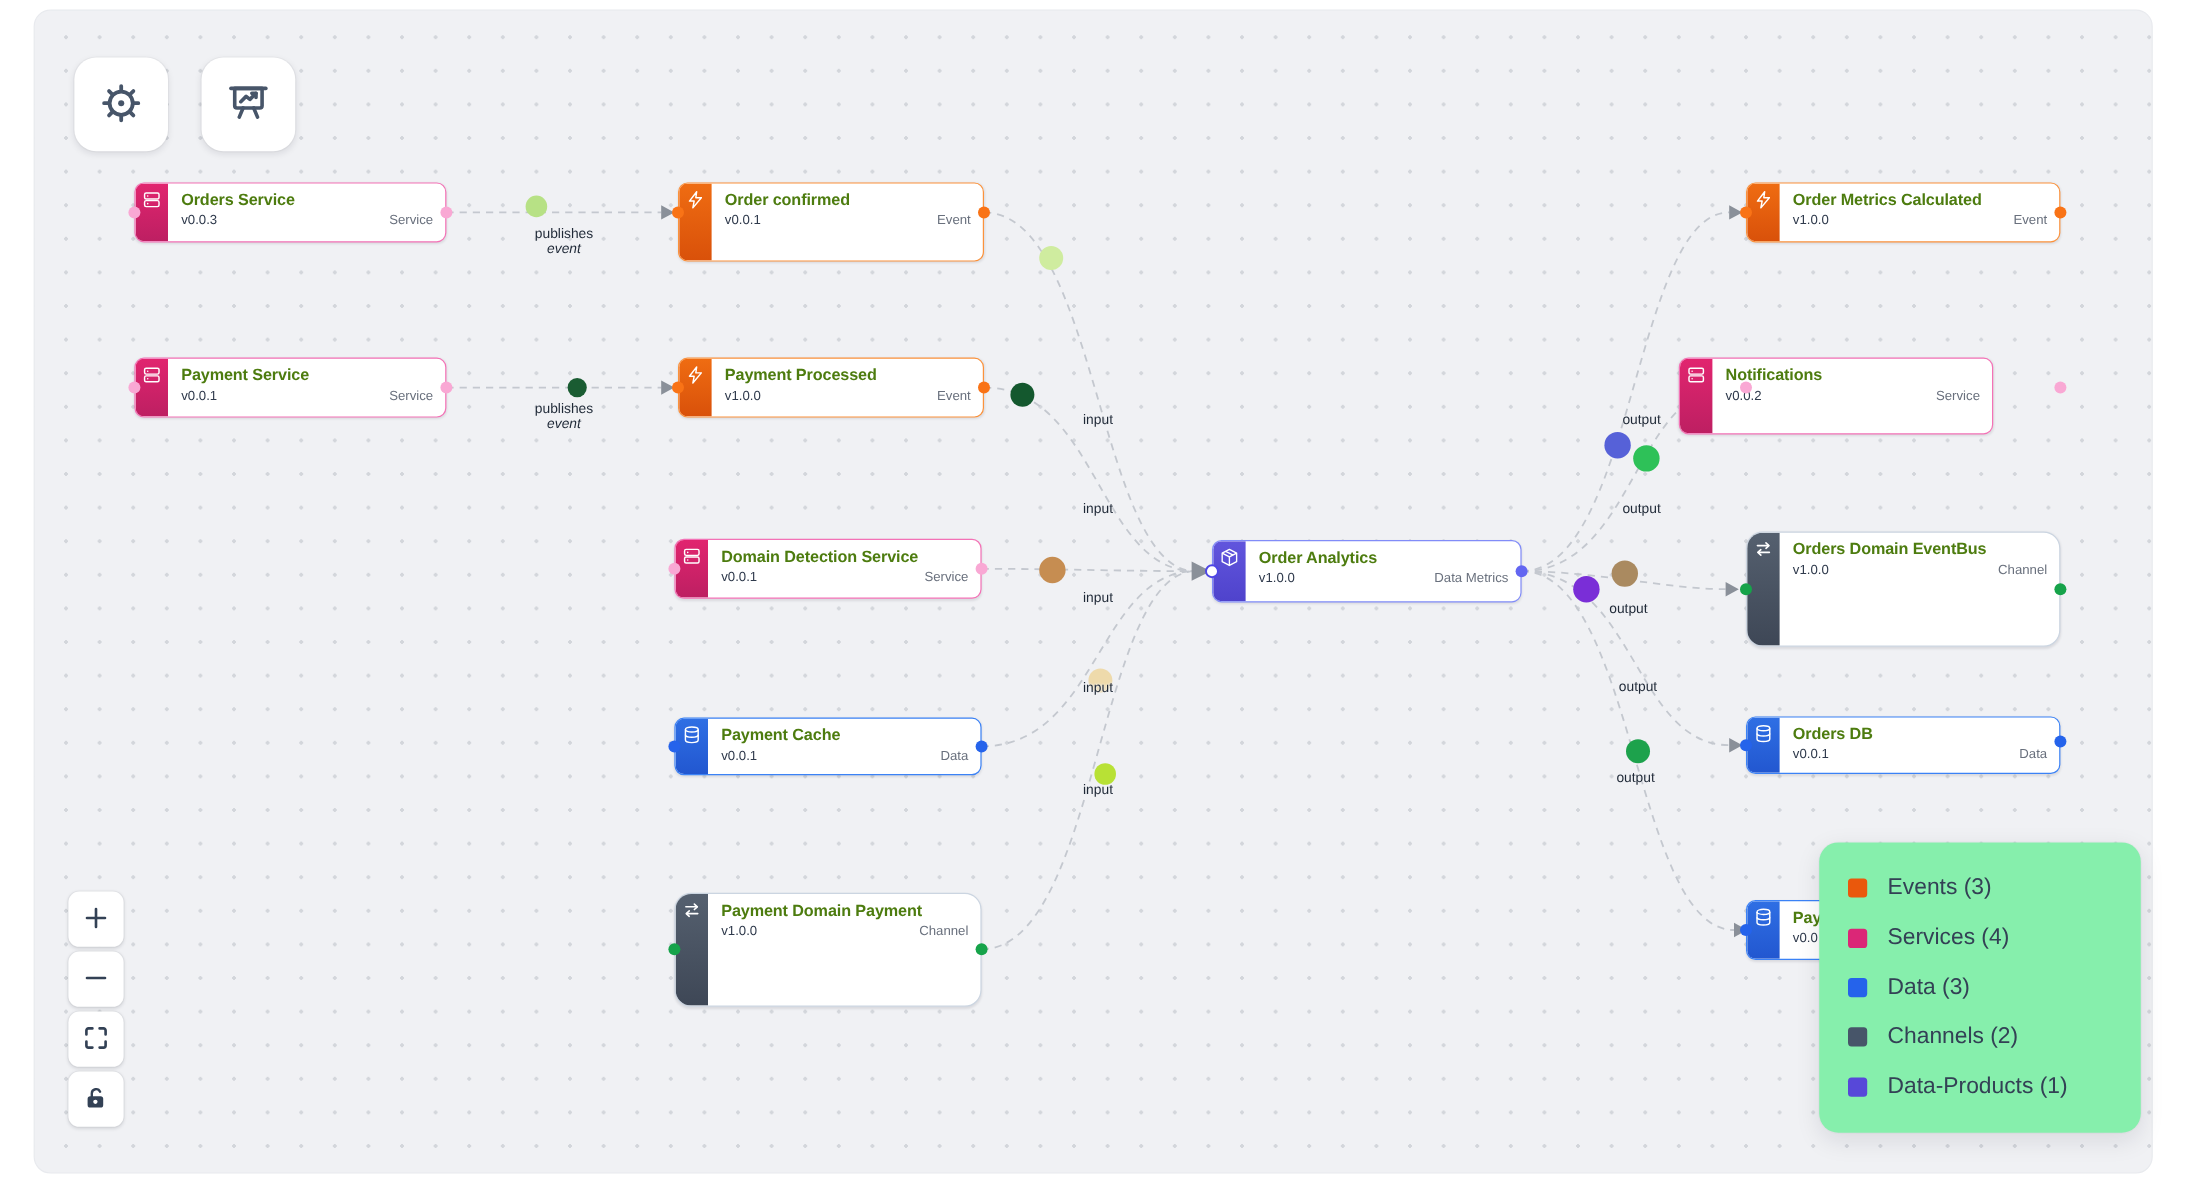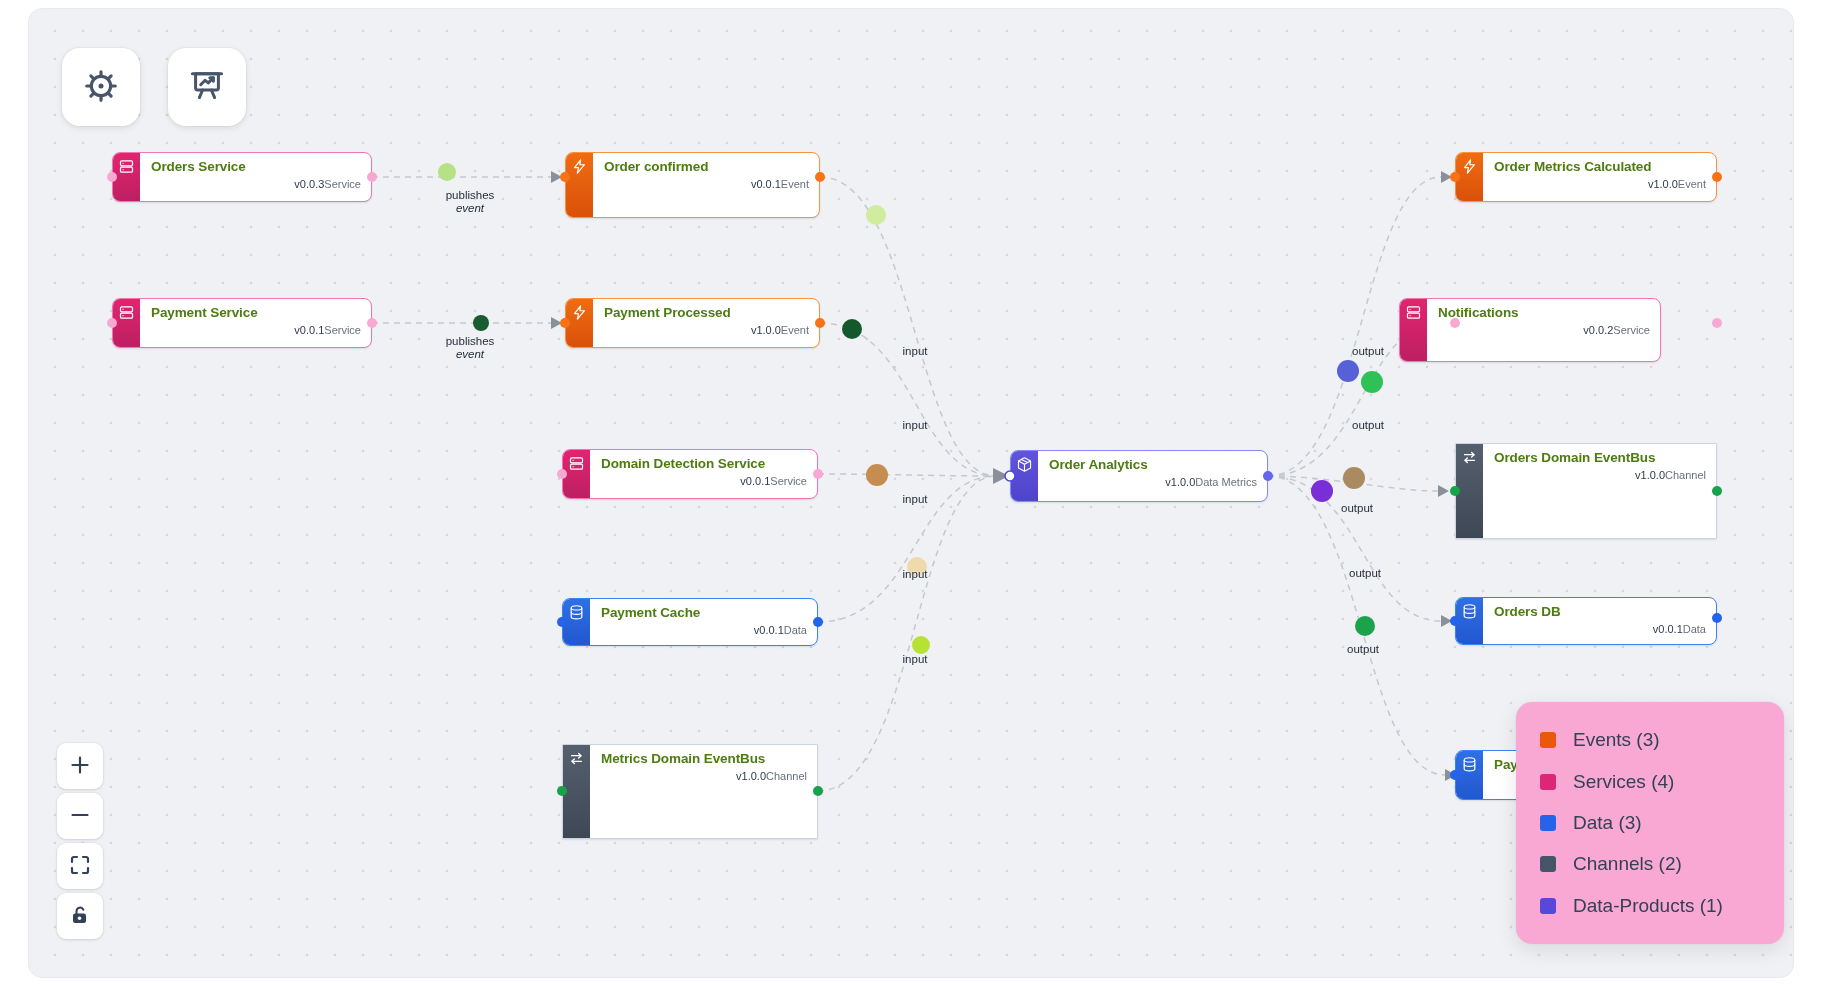--- a/index.html
+++ b/index.html
@@ -20,40 +20,40 @@
     font-size:11.5px;line-height:13px;color:#1f2937;
     text-shadow:0 0 2px #f0f1f4,0 0 2px #f0f1f4;margin-top:25px;}
   .elabel .ev{font-style:italic;}
   
   .node{position:absolute;display:flex;background:#fff;border:1.5px solid #999;
     border-radius:8px;box-shadow:0 1px 2px rgba(16,24,40,.10);overflow:hidden;z-index:3;box-sizing:border-box;}
   .nbar{width:27px;flex:none;display:flex;justify-content:center;align-items:flex-start;padding-top:5px;}
   .nbar svg{width:17px;height:17px;}
   .nbody{flex:1;min-width:0;padding:6px 10px 5px 11px;display:flex;flex-direction:column;}
   .ntitle{font-size:13.5px;font-weight:700;color:#4d7c0f;white-space:nowrap;letter-spacing:-.1px;}
-  .nmeta{display:flex;justify-content:flex-end;font-size:11px;margin-top:4px;}
+  .nmeta{display:flex;justify-content:space-between;font-size:11px;margin-top:4px;}
   .nver{color:#2f3a4c;white-space:nowrap;}
   .ntype{color:#69707d;white-space:nowrap;}
   .service{border-color:#f472b6}.service .nbar{background:linear-gradient(180deg,#e1256f,#bd1f62);}
   .event{border-color:#fb923c}.event .nbar{background:linear-gradient(180deg,#ef6c12,#d9510a);}
   .data{border-color:#3b82f6}.data .nbar{background:linear-gradient(180deg,#2f6fe4,#2257d0);}
-  .channel{border-color:#cbd5e1;border-radius:1px}.channel .nbar{background:linear-gradient(180deg,#55606f,#3e4756);}
+  .channel{border-color:#cbd5e1;border-radius:14px}.channel .nbar{background:linear-gradient(180deg,#55606f,#3e4756);}
   .product{border-color:#818cf8}.product .nbar{background:linear-gradient(180deg,#6155dd,#4f43cc);}
   
   .tbtn{position:absolute;width:78px;height:78px;border-radius:18px;background:#fff;border:none;
     box-shadow:0 2px 6px rgba(16,24,40,.10),0 0 0 1px rgba(16,24,40,.03);z-index:6;
     display:flex;align-items:center;justify-content:center;cursor:pointer;}
   .tbtn svg{width:38px;height:38px;}
   
   .cbtn{position:absolute;left:57px;width:46px;height:46px;background:#fff;border:none;border-radius:9px;
     box-shadow:0 1px 3px rgba(16,24,40,.12),0 0 0 1px rgba(16,24,40,.03);z-index:6;
     display:flex;align-items:center;justify-content:center;cursor:pointer;}
   .cbtn svg{width:24px;height:24px;}
   
-  .legend{position:absolute;left:1516px;top:702px;width:268px;height:242px;background:#f9a8d4;
+  .legend{position:absolute;left:1516px;top:702px;width:268px;height:242px;background:#86efac;
     border-radius:16px;box-shadow:0 6px 20px rgba(16,24,40,.10),0 0 0 1px rgba(16,24,40,.02);
     z-index:5;display:flex;flex-direction:column;justify-content:space-evenly;padding:8px 0;box-sizing:border-box;}
   .lrow{display:flex;align-items:center;padding-left:24px;}
   .sw{width:16px;height:16px;border-radius:3px;flex:none;margin-right:17px;}
   .llabel{font-size:19px;color:#334155;}
   .sw-events{background:#ea580c}.sw-services{background:#db2777}.sw-data{background:#2563eb}
   .sw-channels{background:#475569}.sw-dataproducts{background:#5748d9}
 </style>
 </head>
 <body>
@@ -220,21 +220,21 @@
 <div class="node channel" style="left:562px;top:744px;width:256px;height:95px">
   <div class="nbar">
       <svg viewBox="0 0 24 24" fill="none" stroke="#fff" stroke-width="1.9" stroke-linecap="round" stroke-linejoin="round">
         <path d="M5 8 H18"></path>
         <path d="M15 4.8 L18.5 8 L15 11.2"></path>
         <path d="M19 16 H6"></path>
         <path d="M9 12.8 L5.5 16 L9 19.2"></path>
       </svg>
     </div>
   <div class="nbody">
-      <div class="ntitle">Metrics Domain EventBus</div>
+      <div class="ntitle">Payment Domain Payment</div>
   <div class="nmeta">
         <span class="nver">v1.0.0</span>
         <span class="ntype">Channel</span>
       </div>
     </div>
 </div>
 
 <div class="node product" style="left:1010px;top:450px;width:258px;height:52px">
   <div class="nbar">
       <svg viewBox="0 0 24 24" fill="none" stroke="#fff" stroke-width="1.6" stroke-linejoin="round">

